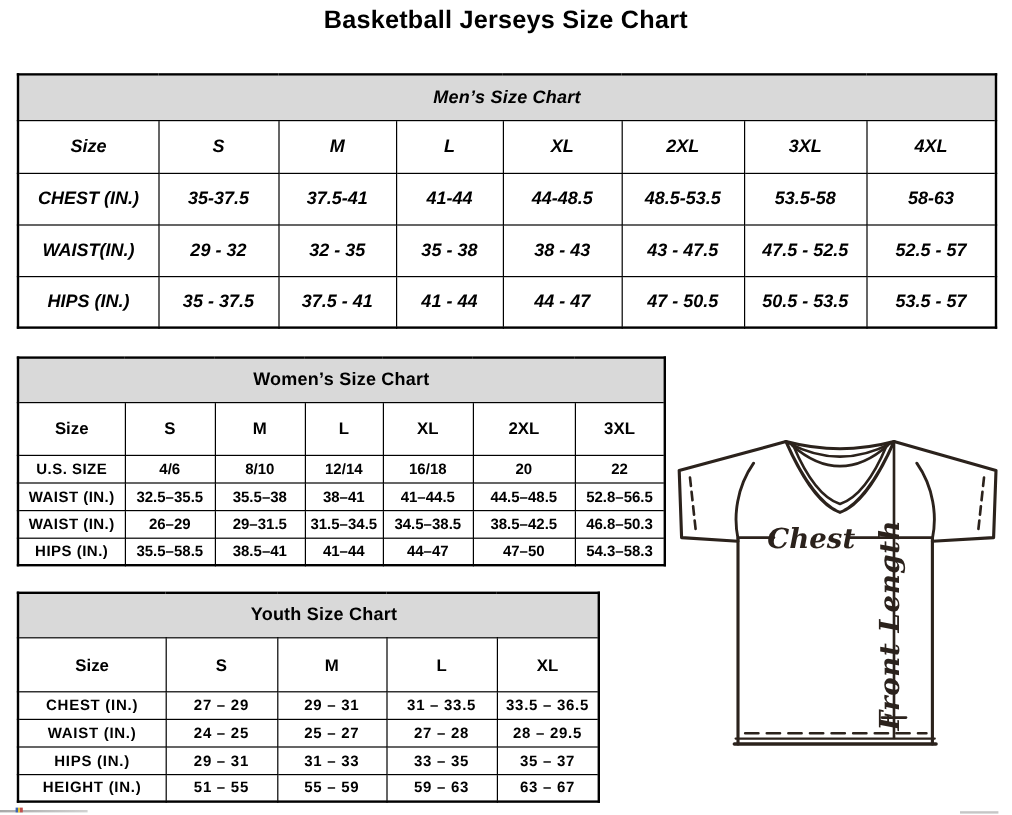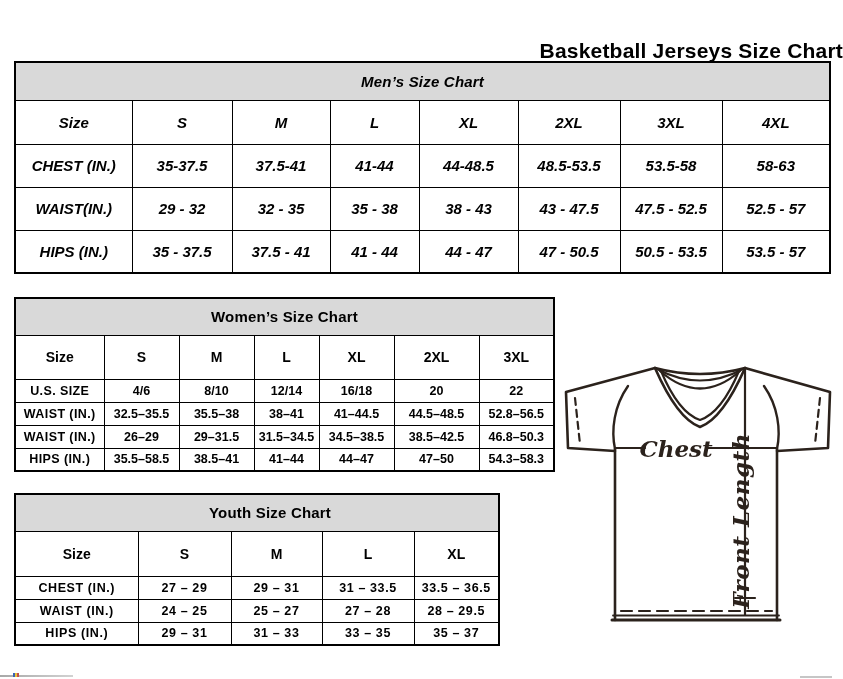--- a/index.html
+++ b/index.html
@@ -4,21 +4,21 @@
 <style>
   * { box-sizing: border-box; }
   html,body { margin:0; padding:0; }
   body {
     width:843px; height:679px; position:relative; overflow:hidden;
     background:#ffffff; color:#000;
     font-family:"Liberation Sans", sans-serif;
   }
   .page-title {
     position:absolute; left:0; top:5px; width:843px;
-    text-align:right; font-size:21px; font-weight:bold; letter-spacing:0.2px;margin-top:34px;
+    text-align:center; font-size:21px; font-weight:bold; letter-spacing:0.2px;
   }
   table.size-table {
     position:absolute; border-collapse:collapse; table-layout:fixed;
     border:2px solid #000;
   }
   .size-table th, .size-table td {
     border:1px solid #000; text-align:center; vertical-align:middle;
     font-weight:bold; padding:0; overflow:hidden; white-space:nowrap;
   }
   .band {
@@ -204,20 +204,27 @@
     <td>27 – 28</td>
     <td>28 – 29.5</td>
   </tr>
   <tr class="data">
     <td class="rlabel">HIPS (IN.)</td>
     <td>29 – 31</td>
     <td>31 – 33</td>
     <td>33 – 35</td>
     <td>35 – 37</td>
   </tr>
+  <tr class="data">
+    <td class="rlabel">HEIGHT (IN.)</td>
+    <td>51 – 55</td>
+    <td>55 – 59</td>
+    <td>59 – 63</td>
+    <td>63 – 67</td>
+  </tr>
 </tbody>
   </table>
 
 <div class="jersey-wrap">
   <svg width="282" height="272" viewBox="0 0 282 272" xmlns="http://www.w3.org/2000/svg">
     <g fill="none" stroke="#2b221c" stroke-linecap="round" stroke-linejoin="round">
 
       <path d="M97,10 L8,34 L10,90 L57,93" stroke-width="2.6"></path>
       <path d="M187,10 L272,34 L270,90 L219,93" stroke-width="2.6"></path>
 

